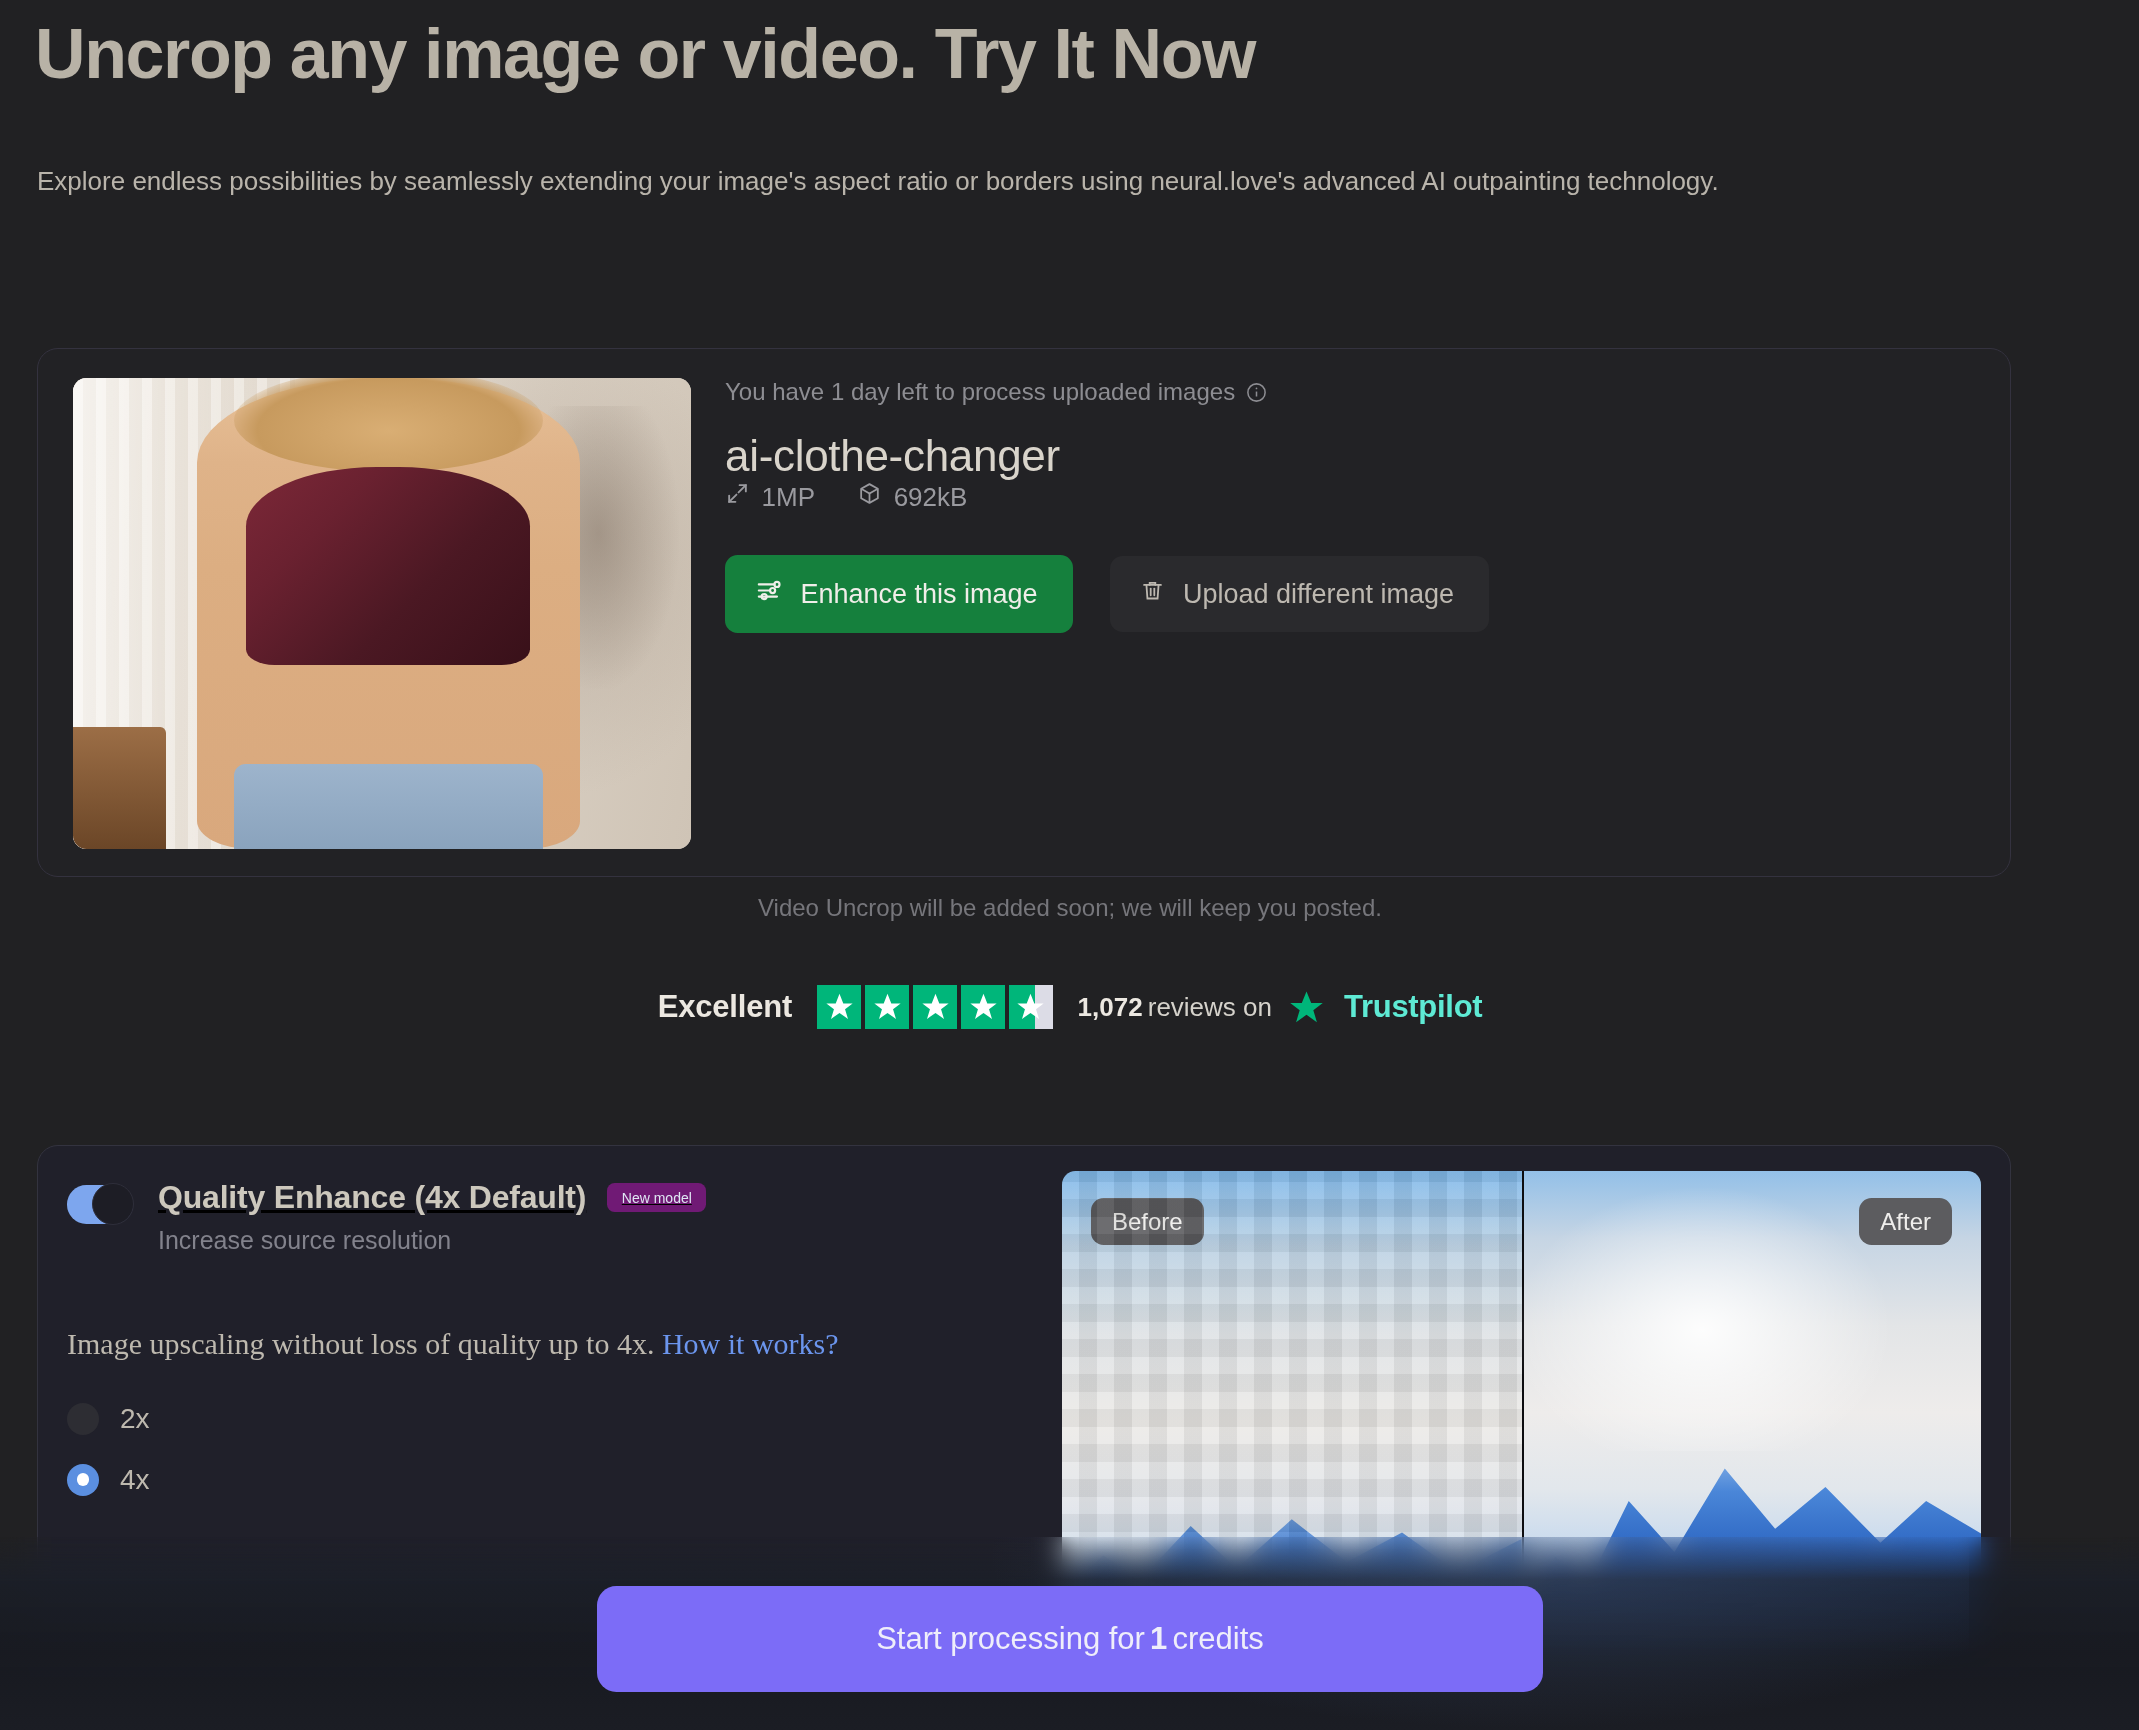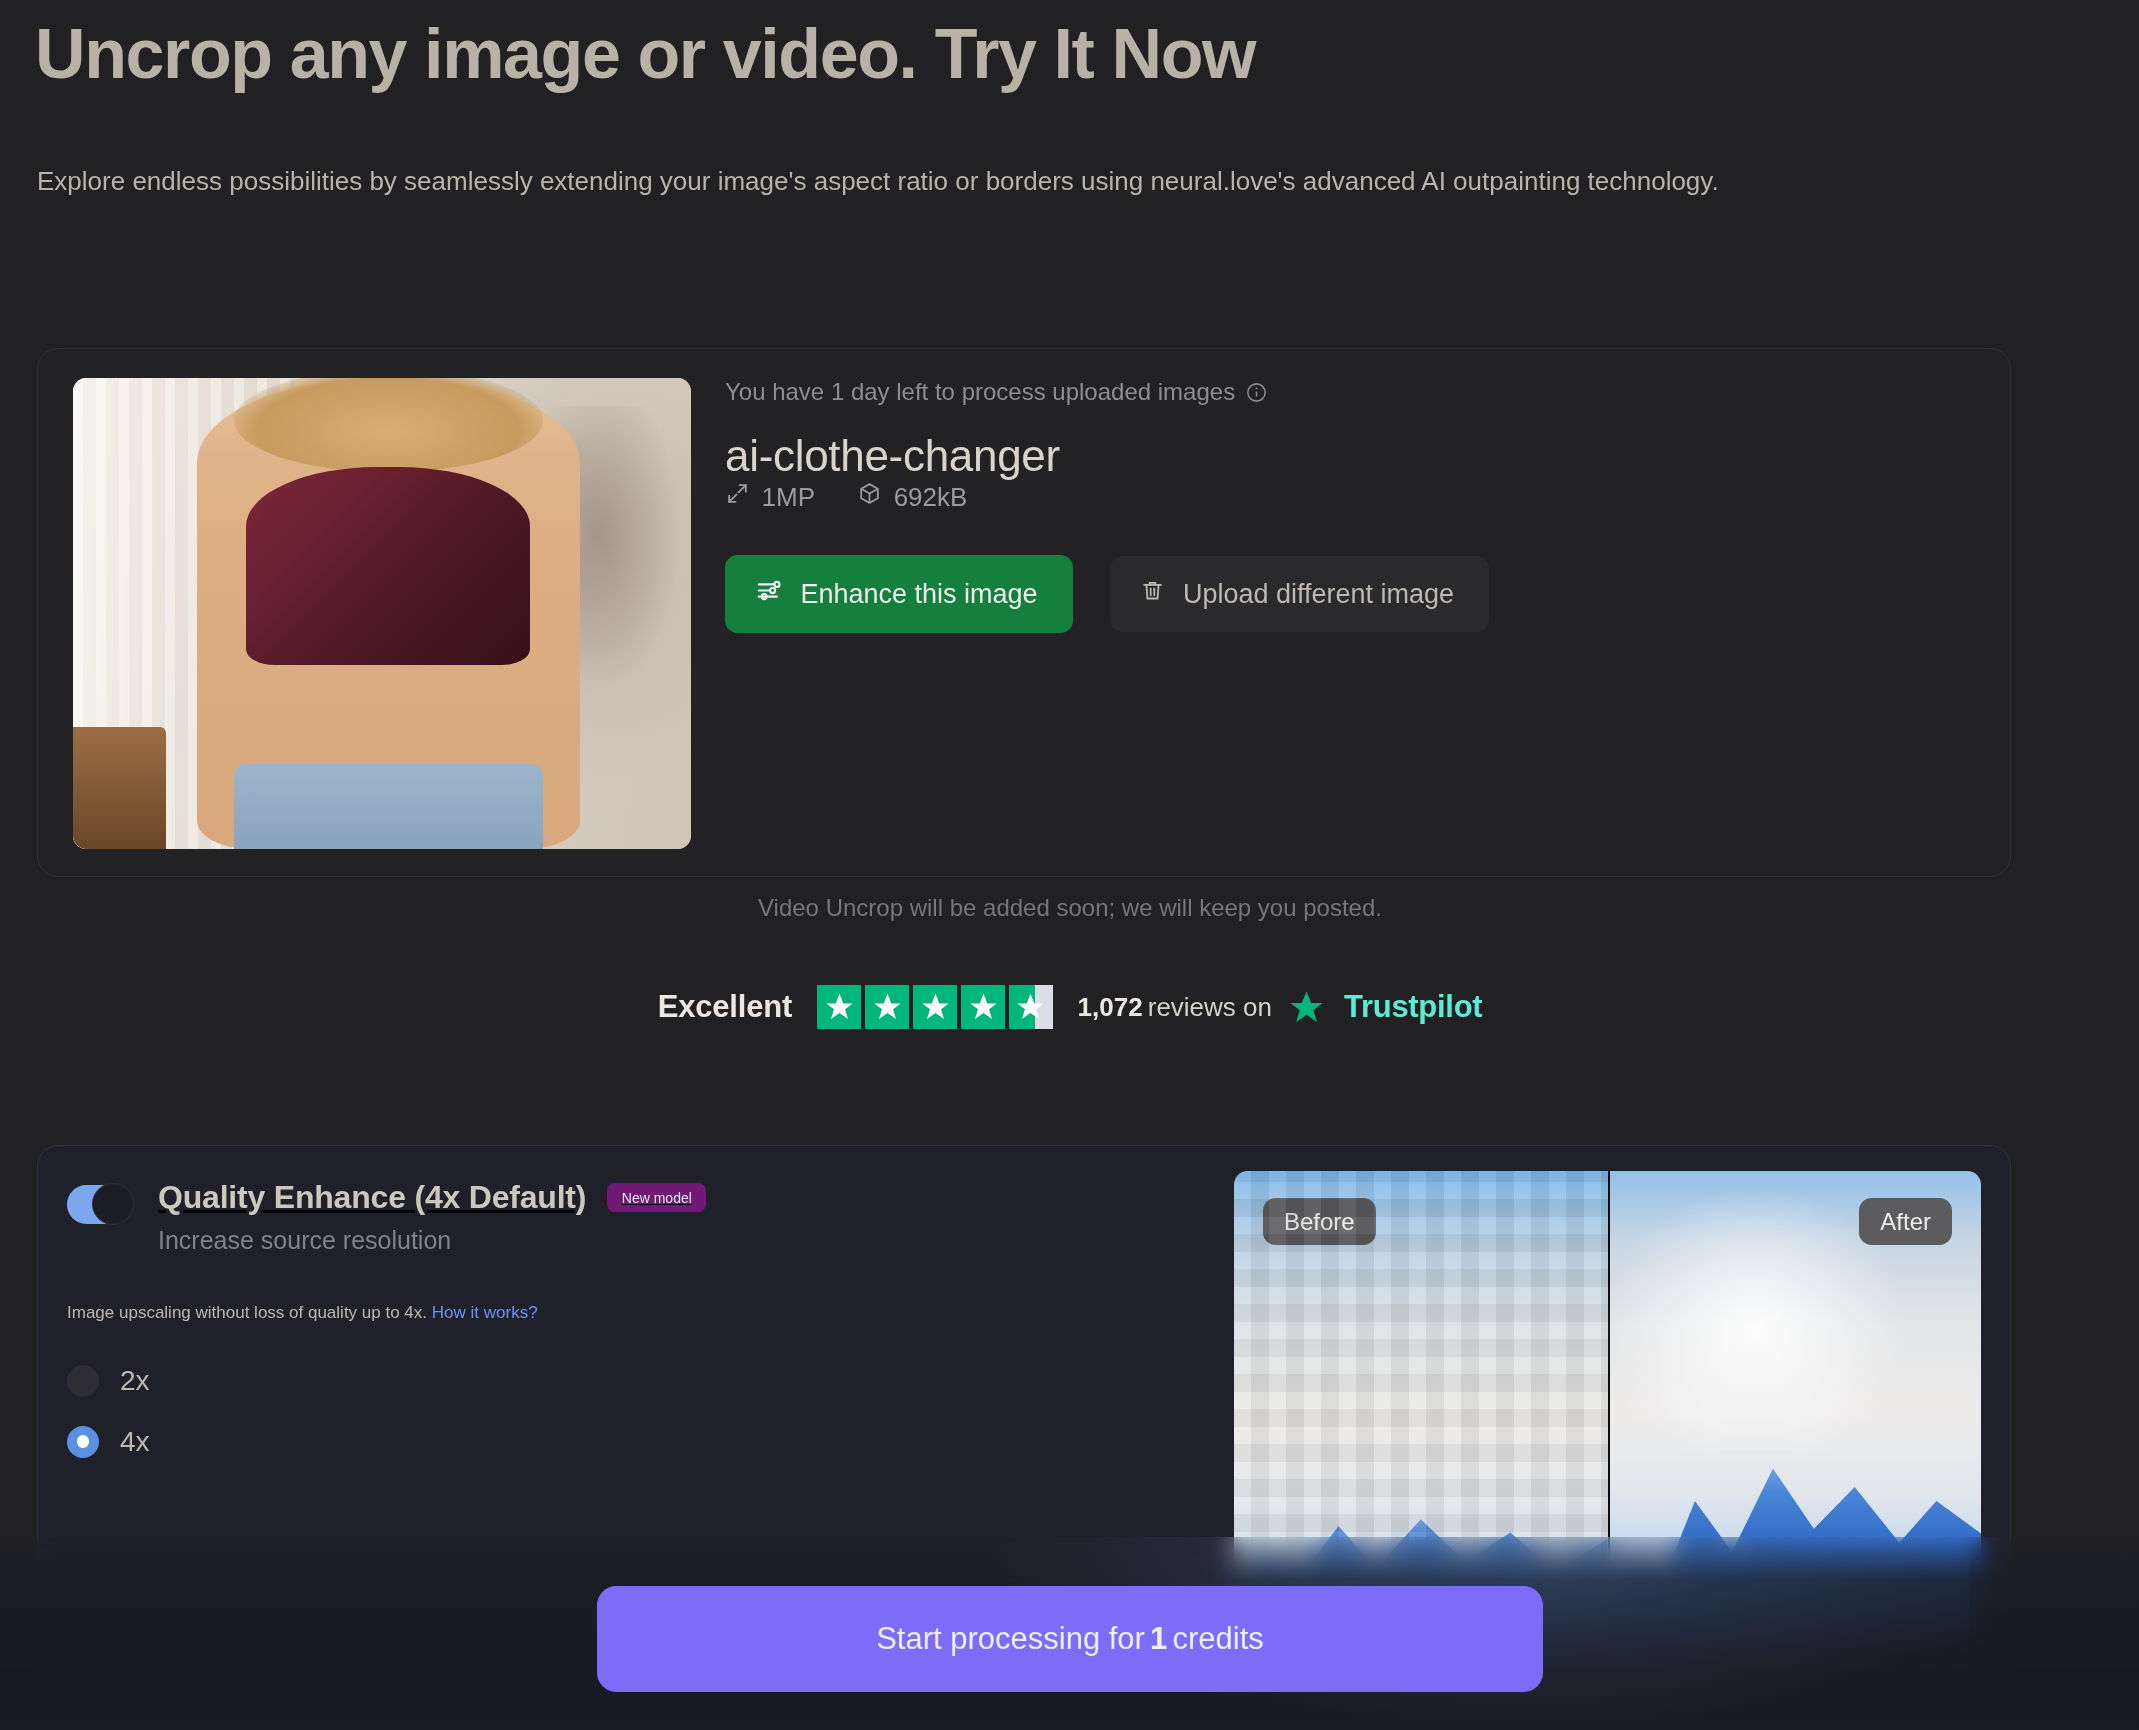--- a/index.html
+++ b/index.html
@@ -131,35 +131,35 @@
     position:absolute; right:-1px; top:-1.9px; width:42px; height:42px;
     border-radius:50%; background:#1d1d25; border:1px solid #2e2e3a;
   }
   .opt-head { display:flex; align-items:center; gap:21px; flex-wrap:wrap;text-decoration:underline; }
   .opt-title { font-size:32px; font-weight:700; color:#cdc8bd; letter-spacing:-0.2px; }
   .badge {
     background:#701a75; color:#dfe6f3; font-size:14px;
     padding:6.8px 14.5px; border-radius:7.7px; font-weight:400;
   }
   .opt-sub { margin-top:9.7px; font-size:25px; color:#82828c; }
-  .opt-desc { margin-top:48px; font-size:17px; color:#bdb8ae; }
+  .opt-desc { margin-top:72px; font-size:30px; color:#bdb8ae;font-family:Liberation Serif, serif; }
   .opt-desc a { color:#6b95ed; text-decoration:none; cursor:pointer; }
   .radios { margin-top:42px; }
   .radio-row { display:flex; align-items:center; gap:21px; margin-bottom:29px; cursor:pointer; }
   .radio { width:32px; height:32px; border-radius:50%; background:#2d2d33; flex:0 0 auto; position:relative; }
   .radio.sel { background:#5b8fe0; }
   .radio.sel::after {
     content:""; position:absolute; left:50%; top:50%; width:12.6px; height:12.6px;
     margin:-6.3px 0 0 -6.3px; border-radius:50%; background:#fff;
   }
   .radio-label { font-size:28px; color:#bdb8ae; }
 
   
   .preview {
-    position:absolute; right:29px; top:25px; width:747px; height:483px;
+    position:absolute; right:29px; top:25px; width:919px; height:483px;
     border-radius:13.5px; overflow:hidden; display:flex;text-decoration:underline;
   }
   .half { position:relative; width:50%; height:100%; }
   .half.before {
     background:
       linear-gradient(180deg,#7fb8ea 0%, #bcd2e4 16%, #dfe3e6 34%, #eceae7 52%, #e3e6ea 68%, #cfdcea 80%, #2f6fd0 100%);
     filter:blur(0px);
     image-rendering:pixelated;
   }
   .half.before::after{

